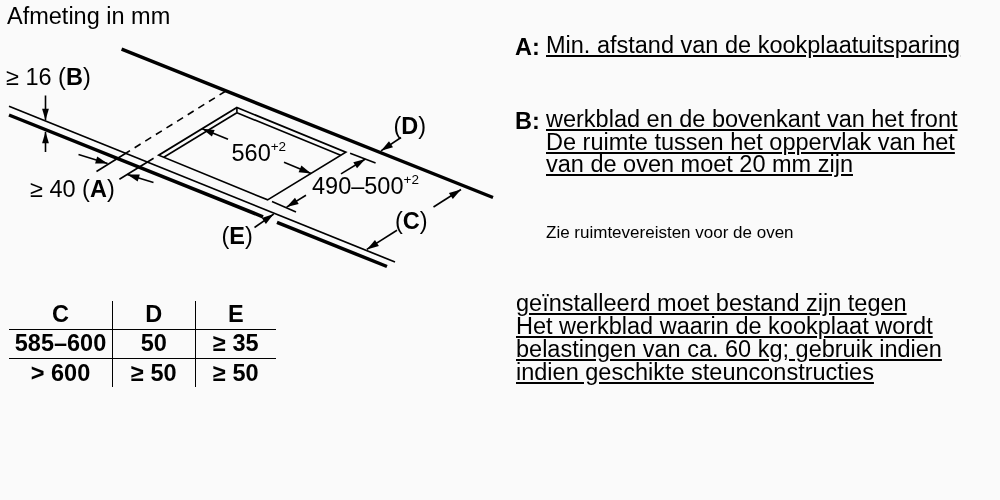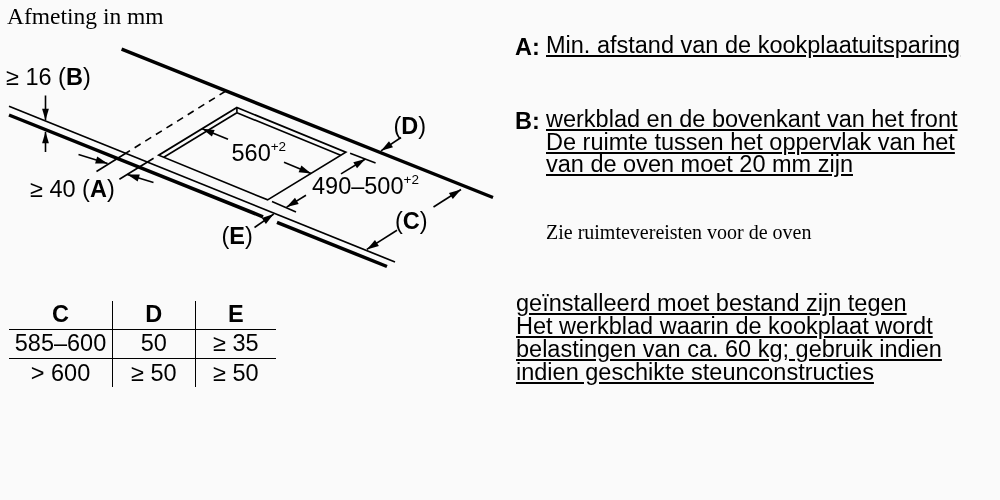--- a/index.html
+++ b/index.html
@@ -1,33 +1,33 @@
 <!DOCTYPE html>
 <html><head>
 <meta charset="utf-8">
 <style>
   html,body{margin:0;padding:0;}
   body{width:1000px;height:500px;position:relative;background:#fafafa;overflow:hidden;
        font-family:"Liberation Sans",sans-serif;color:#000;}
   .abs{position:absolute;}
-  .title{left:7px;top:5px;font-size:23.5px;line-height:23.5px;white-space:nowrap;font-family:Liberation Serif, serif;}
+  .title{left:7px;top:5px;font-size:23.5px;line-height:23.5px;white-space:nowrap;}
   svg text{font-family:"Liberation Sans",sans-serif;font-size:23.5px;fill:#000;}
   svg .bold{font-weight:bold;}
   svg .sup{font-size:13.5px;}
   
   .note-label{font-size:23.5px;font-weight:bold;white-space:nowrap;}
   .note-lines{font-size:23.5px;white-space:nowrap;text-decoration:underline;}
   .lh22 .line{line-height:22px;}
   .lh225 .line{line-height:22.5px;}
   .lh23 .line{line-height:23px;}
-  .single{font-size:20px;line-height:23.5px;white-space:nowrap;font-family:Liberation Serif, serif;}
+  .single{font-size:17px;line-height:23.5px;white-space:nowrap;}
   
   table.spec{border-collapse:collapse;table-layout:fixed;font-size:23.5px;}
   table.spec td,table.spec th{padding:0;text-align:center;vertical-align:middle;
-      font-weight:normal;white-space:nowrap;}
+      font-weight:bold;white-space:nowrap;}
   table.spec col.c1{width:103.5px;} table.spec col.c2{width:82.5px;} table.spec col.c3{width:81px;}
   table.spec tr.hdr{height:28.5px;} table.spec tr.r1{height:29.4px;} table.spec tr.r2{height:29.1px;margin-top:44px;}
   table.spec .vr{border-right:1.4px solid #000;}
   table.spec tr.hdr th, table.spec tr.r1 td{border-bottom:1.4px solid #000;}
   table.spec tr.hdr th{font-weight:bold;}
 </style>
 </head>
 <body>
 
 <div class="abs title">Afmeting in mm</div>

